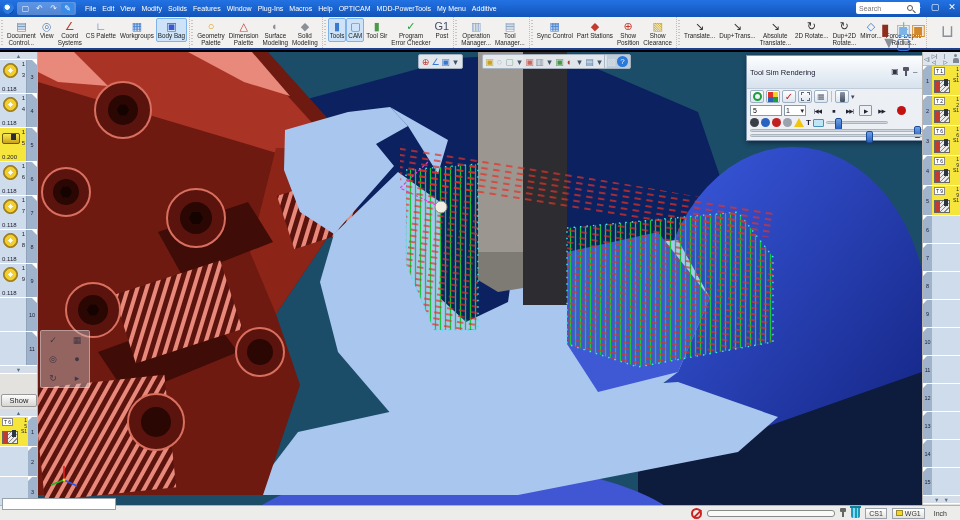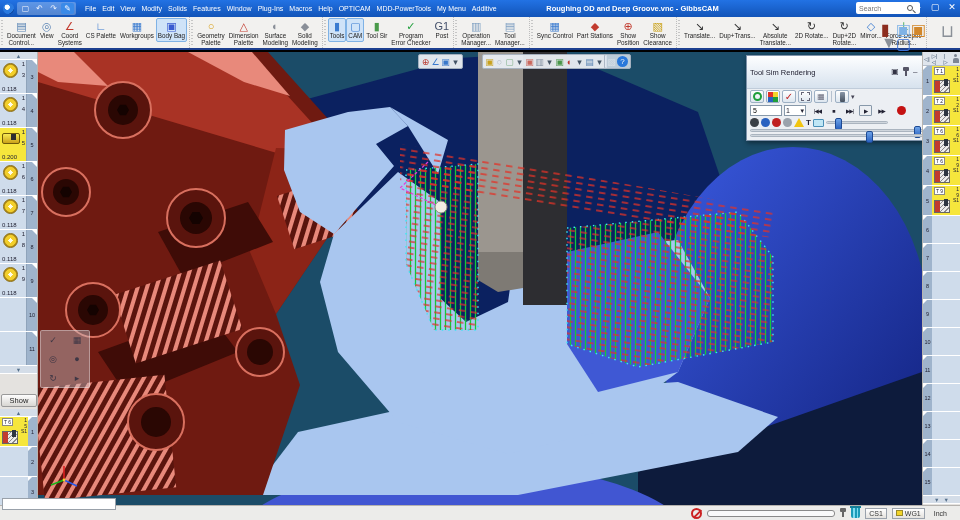--- a/index.html
+++ b/index.html
@@ -181,21 +181,20 @@
         <div data-name="menu-features" class="menu-item" style="display: inline;">Features</div>
         <div data-name="menu-window" class="menu-item" style="display: inline;">Window</div>
         <div data-name="menu-plug-ins" class="menu-item" style="display: inline;">Plug-Ins</div>
         <div data-name="menu-macros" class="menu-item" style="display: inline;">Macros</div>
         <div data-name="menu-help" class="menu-item" style="display: inline;">Help</div>
         <div data-name="menu-opticam" class="menu-item" style="display: inline;">OPTICAM</div>
         <div data-name="menu-mdd-powertools" class="menu-item" style="display: inline;">MDD-PowerTools</div>
         <div data-name="menu-my-menu" class="menu-item" style="display: inline;">My Menu</div>
         <div data-name="menu-additive" class="menu-item" style="display: inline;">Additive</div>
       </nav>
-    <div class="tb-title" data-name="window-title">Roughing OD and Deep Groove.vnc - GibbsCAM</div>
     <div class="search" data-name="search-box">
       <input data-name="search-input" placeholder="Search" style="">
       <span class="mag" data-name="search-icon"></span>
     </div>
     <div class="winbtns" data-name="window-controls">
       <span data-name="minimize-button">–</span>
       <span data-name="maximize-button">▢</span>
       <span data-name="close-button">✕</span>
     </div>
   </div>

